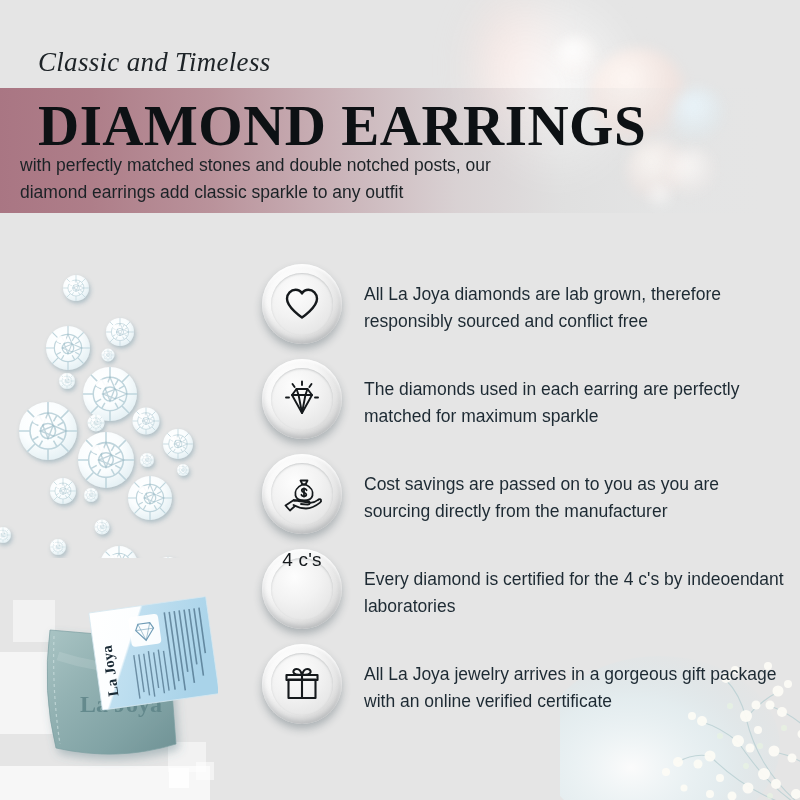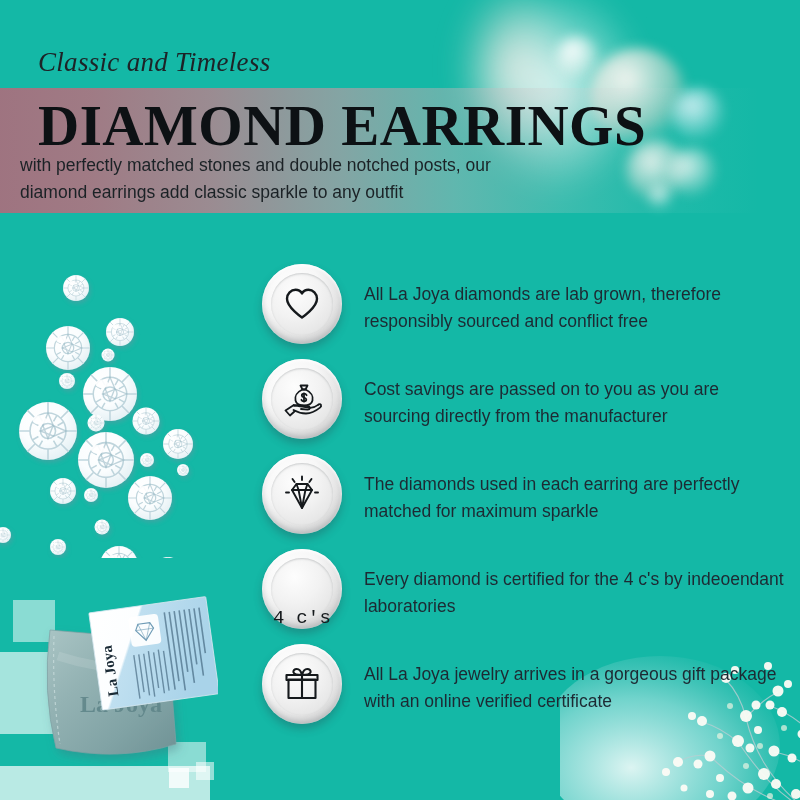--- a/index.html
+++ b/index.html
@@ -6,21 +6,21 @@
 
   html, body {
     width:800px; height:800px;
     font-family:"Liberation Sans", sans-serif;
   }
 
   #poster {
     position:relative;
     width:800px; height:800px;
     overflow:hidden;
-    background:#14b8a6;
+    background:#e5e5e5;
   }
 
   
   .bg-wash {
     position:absolute; pointer-events:none;
   }
   .wash-topright {
     left:430px; top:-60px; width:420px; height:330px;
     background:
       radial-gradient(closest-side at 30% 45%, rgba(255,255,255,.85), rgba(255,255,255,0) 70%),
@@ -128,21 +128,21 @@
     position:relative;
     flex:0 0 auto;
     width:80px; height:80px;
     border-radius:50%;
     background:
       radial-gradient(circle at 36% 30%, #ffffff 0%, #f7f7f7 38%, #e4e4e4 62%, #cfcfcf 82%, #bfbfbf 100%);
     box-shadow:
       0 5px 9px rgba(40,60,70,.30),
       inset 0 2px 3px rgba(255,255,255,.95),
       inset 0 -3px 5px rgba(150,155,160,.45);
-    display:flex; align-items:flex-end; justify-content:center;font-family:Liberation Mono, monospace;
+    display:flex; align-items:flex-start; justify-content:center;
   }
   .badge::after {
     content:"";
     position:absolute; left:9px; top:9px; right:9px; bottom:9px;
     border-radius:50%;
     background:radial-gradient(circle at 38% 30%, #fdfdfd 0%, #f2f2f2 45%, #e8e8e8 72%, #dcdcdc 100%);
     box-shadow:inset 0 1px 2px rgba(120,125,130,.35);
   }
   .badge .glyph {
     position:relative; z-index:2;
@@ -378,48 +378,20 @@
                      C29.0,2.8 33,6.6 33,11.8 C33,20.5 18,30.5 18,30.5 Z" fill="none" stroke="#15191c" stroke-width="2.4" stroke-linejoin="round"></path>
           </svg>
         </span>
       </div>
       <div class="feature-text">All La Joya diamonds are lab grown, therefore responsibly sourced and conflict free</div>
     </div>
 
     <div class="feature">
       <div class="badge">
         <span class="glyph">
-          <svg width="42" height="38" viewBox="0 0 42 38">
-            <g fill="none" stroke="#15191c" stroke-width="1.8" stroke-linejoin="round" stroke-linecap="round">
-
-              <path d="M19.5,5.5 L26.5,5.5 L24.5,9.5 L21.5,9.5 Z"></path>
-              <path d="M21.5,9.5 C16,12 13.5,16.5 14.5,20.5 C15.3,23.8 19,25.5 23,25.5
-                       C27,25.5 30.7,23.8 31.5,20.5 C32.5,16.5 30,12 24.5,9.5 Z"></path>
-              <path d="M23,13.5 L23,21.5"></path>
-              <path d="M25.6,15.2 C25.1,14.2 24.1,13.6 23,13.6 C21.7,13.6 20.8,14.4 20.8,15.5
-                       C20.8,18 25.3,17 25.3,19.5 C25.3,20.6 24.3,21.4 23,21.4
-                       C21.8,21.4 20.8,20.8 20.4,19.8"></path>
-
-              <path d="M13,25.5 C15.5,25 19,25.2 22,25.6 L27,26.2
-                       C28.4,26.4 29,27.2 28.8,28.2 C28.6,29.2 27.7,29.7 26.5,29.6 L20,29"></path>
-              <path d="M13,25.5 C17.5,25.5 24,27.5 28.5,27.8
-                       C32.5,28.1 35,26.5 37.5,24.6"></path>
-              <path d="M37.5,24.6 C38.6,23.8 39.6,24.2 40,25 C40.4,25.9 40,26.8 39,27.6
-                       C35,30.8 30,33.5 25,33.5 C20,33.5 16,32 12.5,30"></path>
-              <path d="M12.8,25 L4.5,30.5 L9,35.5 L14,31"></path>
-            </g>
-          </svg>
-        </span>
-      </div>
-      <div class="feature-text">Cost savings are passed on to you as you are sourcing directly from the manufacturer</div>
-    </div>
-
-    <div class="feature">
-      <div class="badge">
-        <span class="glyph">
           <svg width="40" height="38" viewBox="0 0 40 38">
             <g fill="none" stroke="#15191c" stroke-width="1.9" stroke-linejoin="round" stroke-linecap="round">
               <path d="M10,15 L30,15 L20,33 Z"></path>
               <path d="M10,15 L14.5,9 L25.5,9 L30,15"></path>
               <path d="M14.5,9 L16.6,15 L20,33 L23.4,15 L25.5,9"></path>
               <path d="M16.6,15 L23.4,15"></path>
             </g>
             <g stroke="#15191c" stroke-width="1.9" stroke-linecap="round">
               <path d="M20,1.5 L20,5"></path>
               <path d="M10.5,4 L12.6,7"></path>
@@ -428,20 +400,48 @@
               <path d="M36,17.5 L33,17.5"></path>
             </g>
           </svg>
         </span>
       </div>
       <div class="feature-text">The diamonds used in each earring are perfectly matched for maximum sparkle</div>
     </div>
 
     <div class="feature">
       <div class="badge">
+        <span class="glyph">
+          <svg width="42" height="38" viewBox="0 0 42 38">
+            <g fill="none" stroke="#15191c" stroke-width="1.8" stroke-linejoin="round" stroke-linecap="round">
+
+              <path d="M19.5,5.5 L26.5,5.5 L24.5,9.5 L21.5,9.5 Z"></path>
+              <path d="M21.5,9.5 C16,12 13.5,16.5 14.5,20.5 C15.3,23.8 19,25.5 23,25.5
+                       C27,25.5 30.7,23.8 31.5,20.5 C32.5,16.5 30,12 24.5,9.5 Z"></path>
+              <path d="M23,13.5 L23,21.5"></path>
+              <path d="M25.6,15.2 C25.1,14.2 24.1,13.6 23,13.6 C21.7,13.6 20.8,14.4 20.8,15.5
+                       C20.8,18 25.3,17 25.3,19.5 C25.3,20.6 24.3,21.4 23,21.4
+                       C21.8,21.4 20.8,20.8 20.4,19.8"></path>
+
+              <path d="M13,25.5 C15.5,25 19,25.2 22,25.6 L27,26.2
+                       C28.4,26.4 29,27.2 28.8,28.2 C28.6,29.2 27.7,29.7 26.5,29.6 L20,29"></path>
+              <path d="M13,25.5 C17.5,25.5 24,27.5 28.5,27.8
+                       C32.5,28.1 35,26.5 37.5,24.6"></path>
+              <path d="M37.5,24.6 C38.6,23.8 39.6,24.2 40,25 C40.4,25.9 40,26.8 39,27.6
+                       C35,30.8 30,33.5 25,33.5 C20,33.5 16,32 12.5,30"></path>
+              <path d="M12.8,25 L4.5,30.5 L9,35.5 L14,31"></path>
+            </g>
+          </svg>
+        </span>
+      </div>
+      <div class="feature-text">Cost savings are passed on to you as you are sourcing directly from the manufacturer</div>
+    </div>
+
+    <div class="feature">
+      <div class="badge">
         <span class="badge-text">4 c's</span>
       </div>
       <div class="feature-text">Every diamond is certified for the 4 c's by indeoendant laboratories</div>
     </div>
 
     <div class="feature">
       <div class="badge">
         <span class="glyph">
           <svg width="38" height="36" viewBox="0 0 38 36">
             <g fill="none" stroke="#15191c" stroke-width="2.1" stroke-linejoin="round" stroke-linecap="round">

